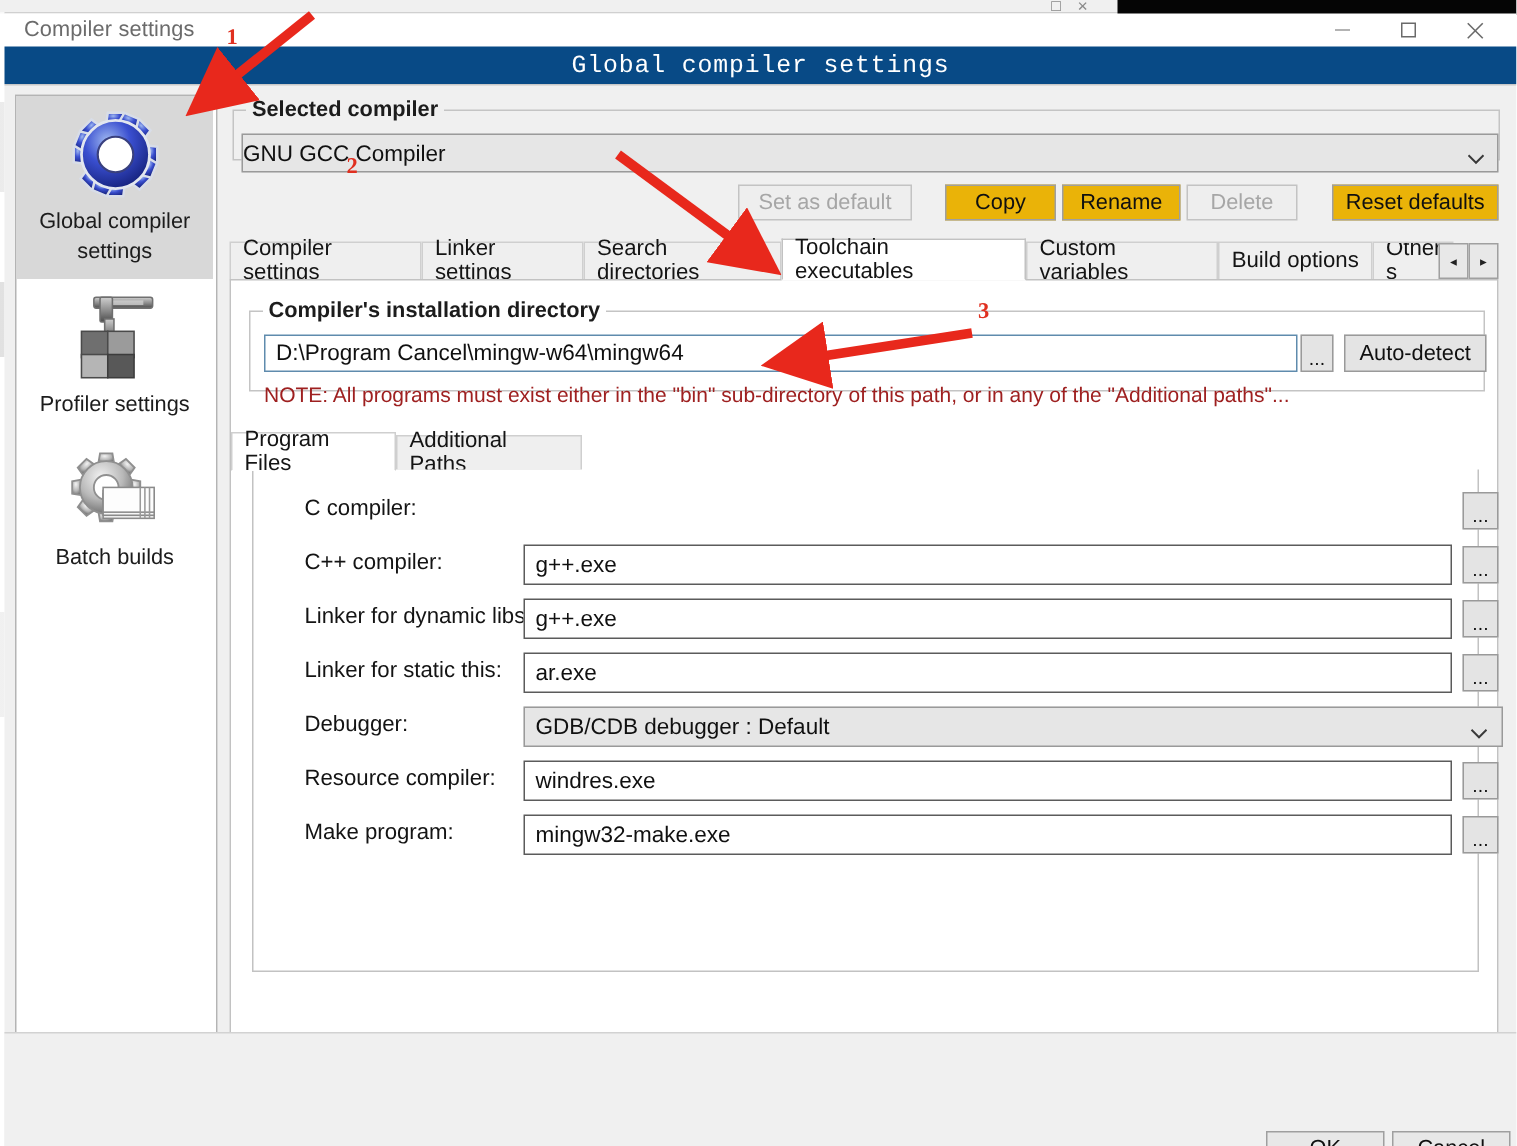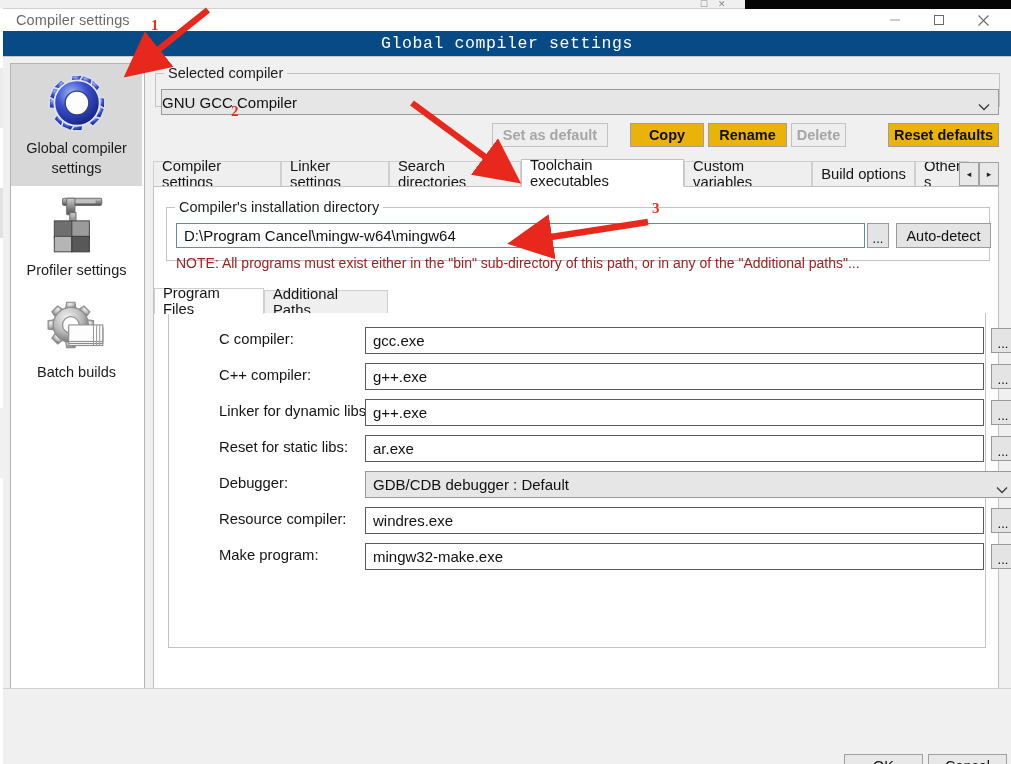--- a/index.html
+++ b/index.html
@@ -121,20 +121,21 @@
     line-height: 20px;
     width: 118px;
   }
   .side-icon { width: 66px; height: 62px; }
 
   fieldset.gbox {
     position: absolute;
     margin: 0; padding: 0;
     border: 1px solid #c4c4c4;
     background: transparent;
+    font-weight: bold;
   }
   fieldset.gbox > legend {
     margin-left: 8px; padding: 0 4px;
     font-size: 14.5px; color: #1c1c1c;
   }
 
   .grp-selected {
     left: 4px; top: 6px; width: 843px; height: 40px;
   }
   .combo {
@@ -157,21 +158,21 @@
     font-family: "Liberation Serif", serif;
   }
   .annot-3 {
     position: absolute; left: 652px; top: 200px;
     font-size: 15px; font-weight: bold; color: #e03020;
     font-family: "Liberation Serif", serif;
   }
 
   .btnrow {
     position: absolute; left: 150px; top: 122px;
-    width: 846px; height: 24px; font-weight: bold;
+    width: 846px; height: 24px;
   }
   .btn {
     position: absolute; top: 0;
     height: 24px;
     background: #eab308;
     border: 1px solid #9f9f9f;
     font-size: 14.5px; color: #101010;
     display: flex; align-items: center; justify-content: center;
     box-sizing: border-box;
     cursor: default;
@@ -285,21 +286,21 @@
   .inner-page {
     position: absolute; left: 14px; top: 126px;
     width: 818px; height: 335px;
     background: #ffffff;
     border: 1px solid #c2c2c2;
     border-top: none;
     box-sizing: border-box;
   }
 
   .frow {
-    position: absolute; left: 16px; height: 28px;
+    position: absolute; left: 0; height: 28px;
     width: 816px;
   }
   .flabel {
     position: absolute; left: 34px; top: 4px;
     font-size: 14.8px; color: #141414;
     white-space: nowrap;
   }
   .finput {
     position: absolute; left: 180px; top: 0;
     width: 619px; height: 27px;
@@ -505,21 +506,21 @@
     <div class="btnrow" style="left:158px; top:66px; width:838px;">
       <div class="btn disabled" style="left:331px; width:116px;">
         <span>Set as default</span>
       </div>
       <div class="btn" style="left:469px; width:74px;">
         <span>Copy</span>
       </div>
       <div class="btn" style="left:547px; width:79px;">
         <span>Rename</span>
       </div>
-      <div class="btn disabled" style="left:630px; width:55px;">
+      <div class="btn disabled" style="left:630px; width:74px;">
         <span>Delete</span>
       </div>
       <div class="btn" style="left:727px; width:111px;">
         <span>Reset defaults</span>
       </div>
     </div>
 
     <div class="tabbar" style="left:150px; top:104px; width:846px; height:26px;">
       <div class="tab" style="left:0px; width:128px;">
         <span>Compiler settings</span>
@@ -575,23 +576,20 @@
         </div>
         <div class="itab" style="left:110px; width:124px;">
           <span>Additional Paths</span>
         </div>
       </div>
 
       <div class="inner-page">
 
         <div class="frow" style="top:14px;">
           <span class="flabel">C compiler:</span>
-          <div class="finput">
-            <span>gcc.exe</span>
-          </div>
           <div class="dots-btn fdots">
             <span>...</span>
           </div>
         </div>
 
         <div class="frow" style="top:50px;">
           <span class="flabel">C++ compiler:</span>
           <div class="finput">
             <span>g++.exe</span>
           </div>
@@ -604,21 +602,21 @@
           <span class="flabel">Linker for dynamic libs:</span>
           <div class="finput">
             <span>g++.exe</span>
           </div>
           <div class="dots-btn fdots">
             <span>...</span>
           </div>
         </div>
 
         <div class="frow" style="top:122px;">
-          <span class="flabel">Reset for static libs:</span>
+          <span class="flabel">Linker for static this:</span>
           <div class="finput">
             <span>ar.exe</span>
           </div>
           <div class="dots-btn fdots">
             <span>...</span>
           </div>
         </div>
 
         <div class="frow" style="top:158px;">
           <span class="flabel">Debugger:</span>

